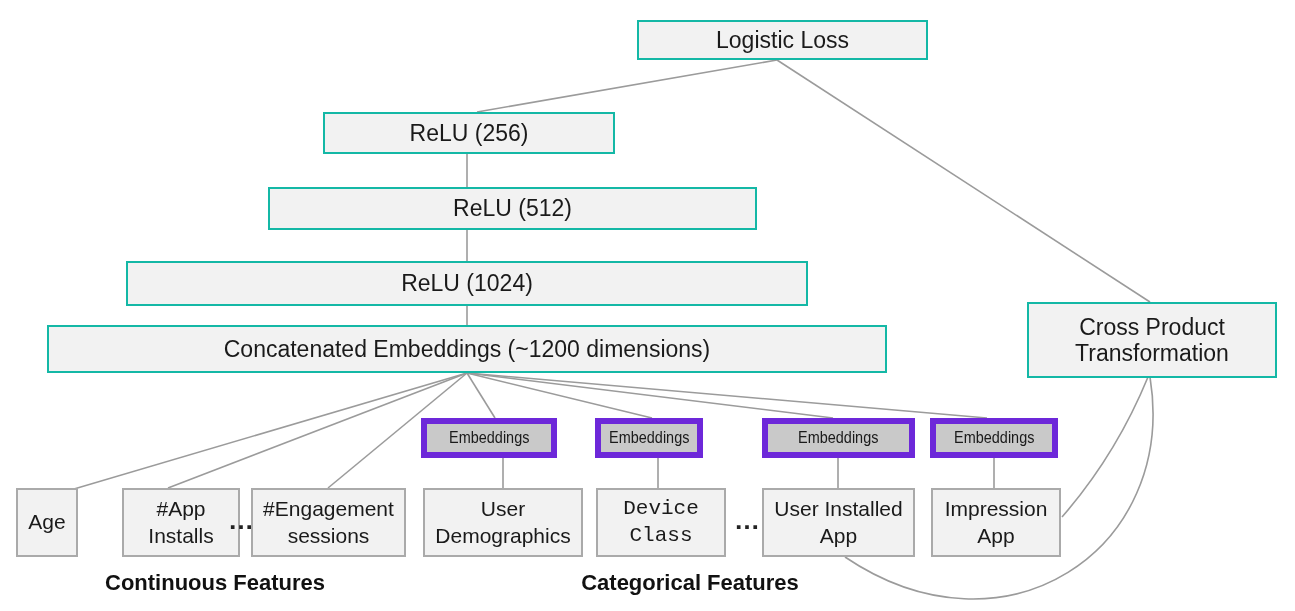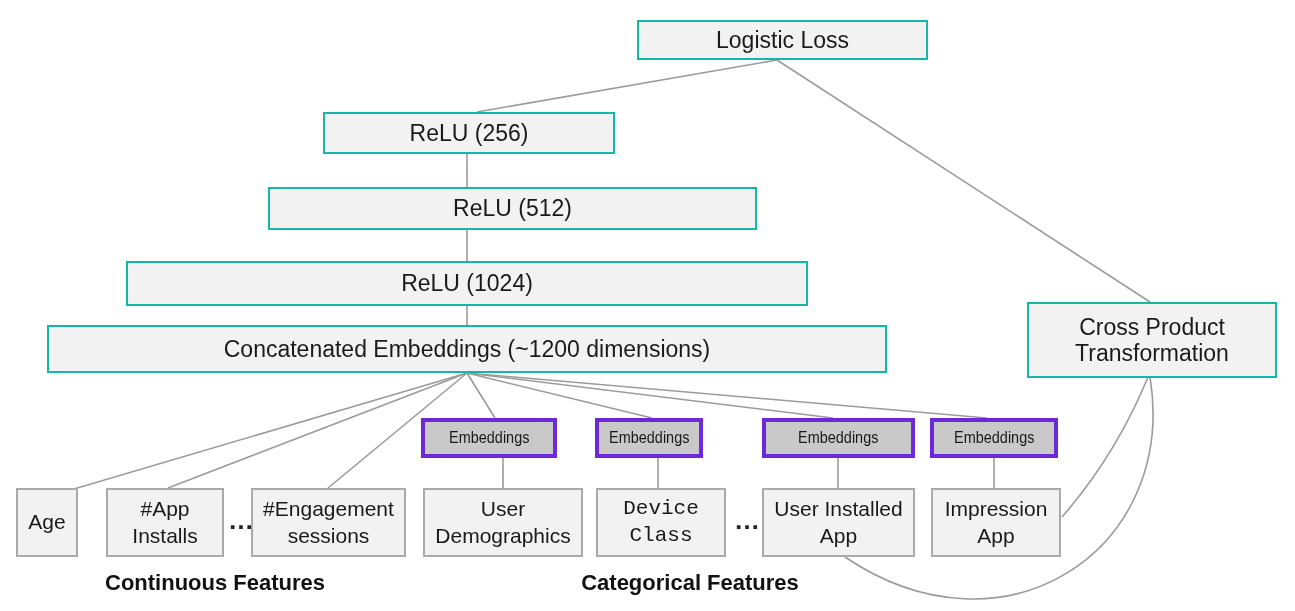--- a/index.html
+++ b/index.html
@@ -37,21 +37,21 @@
     white-space: pre-line;
   }
 
   .big {
     border: 2px solid #14b8a6;
     font-size: 23px;
     line-height: 1.15;
   }
 
   .emb {
-    border: 4px solid #6d28d9;
+    border: 6px solid #6d28d9;
     background: #c9c9c9;
     font-size: 17px;
   }
   .emb .condensed {
     display: inline-block;
     transform: scaleX(0.85);
     white-space: nowrap;
   }
 
   .feat {
@@ -132,21 +132,21 @@
   </div>
   <div class="node emb" style="left:762px; top:418px; width:153px; height:40px;">
     <span class="condensed">Embeddings</span>
   </div>
   <div class="node emb" style="left:930px; top:418px; width:128px; height:40px;">
     <span class="condensed">Embeddings</span>
   </div>
 
   <div class="node feat" style="left:16px; top:488px; width:62px; height:69px;">Age</div>
 
-  <div class="node feat" style="left:106px; top:488px; width:118px; height:69px;">#App
+  <div class="node feat" style="left:122px; top:488px; width:118px; height:69px;">#App
 Installs</div>
 
   <div class="dots" style="left:228px; top:507px;">…</div>
 
   <div class="node feat" style="left:251px; top:488px; width:155px; height:69px;">#Engagement
 sessions</div>
 
   <div class="node feat" style="left:423px; top:488px; width:160px; height:69px;">User
 Demographics</div>
 

